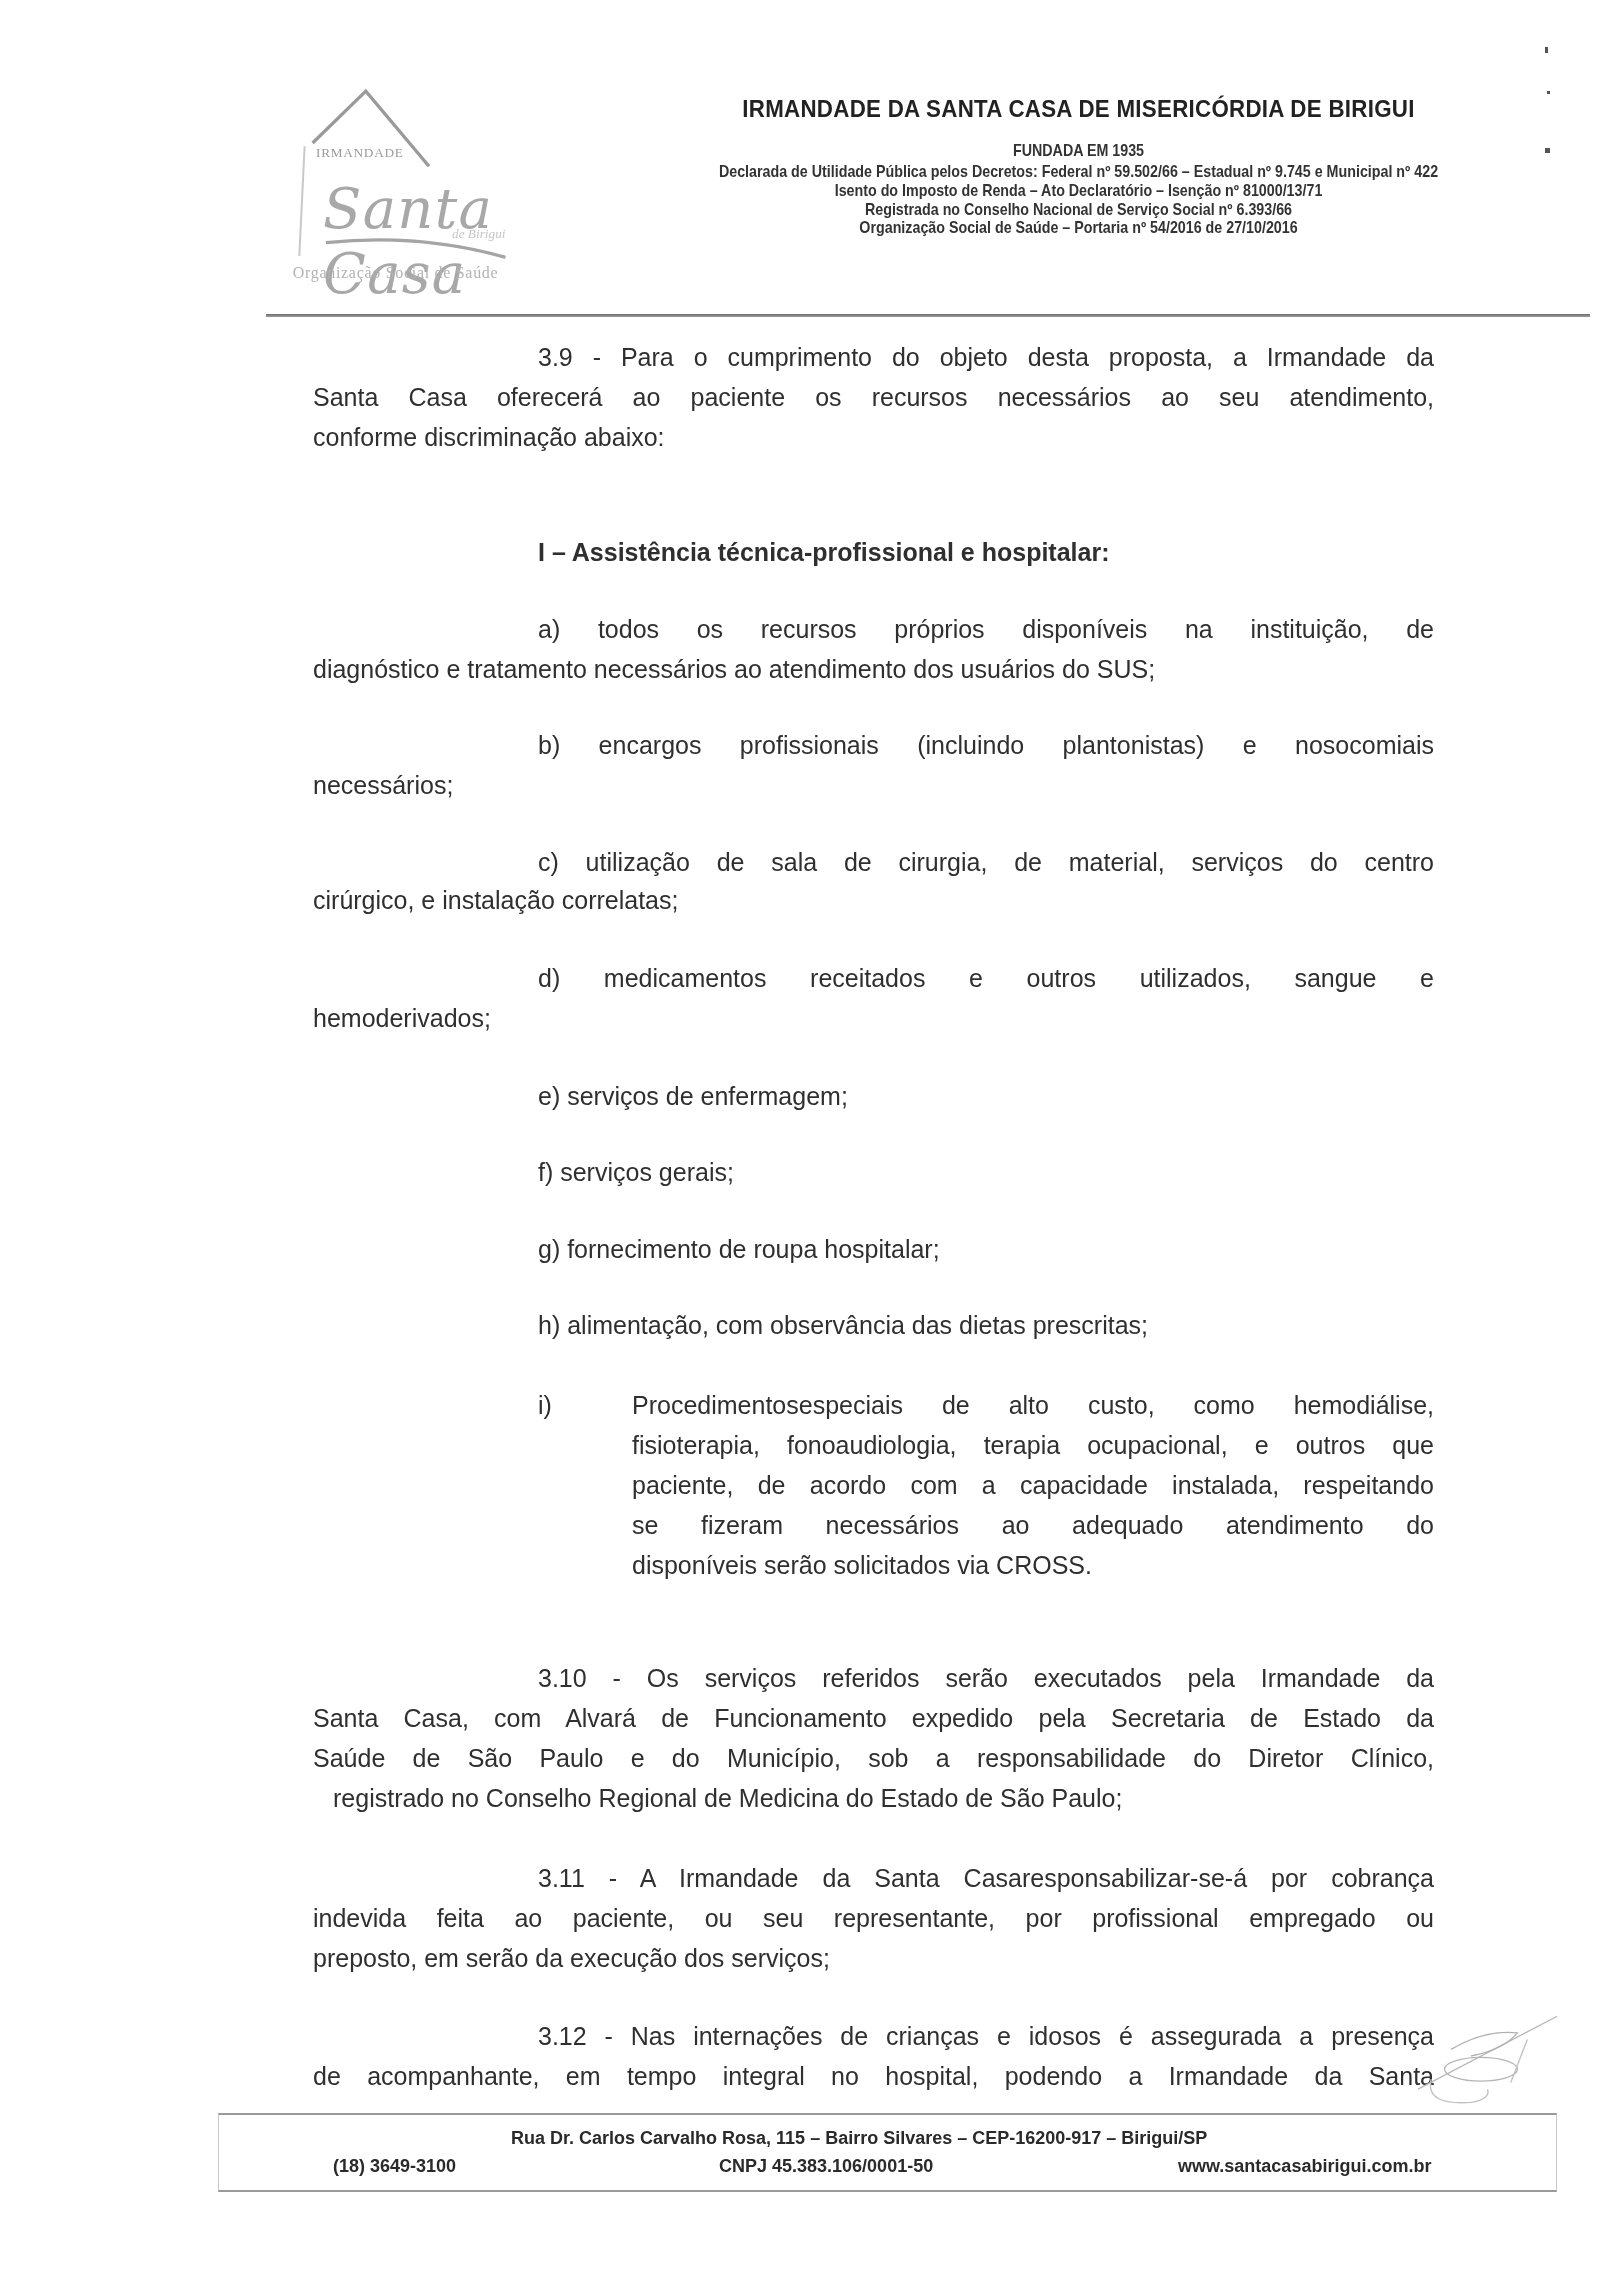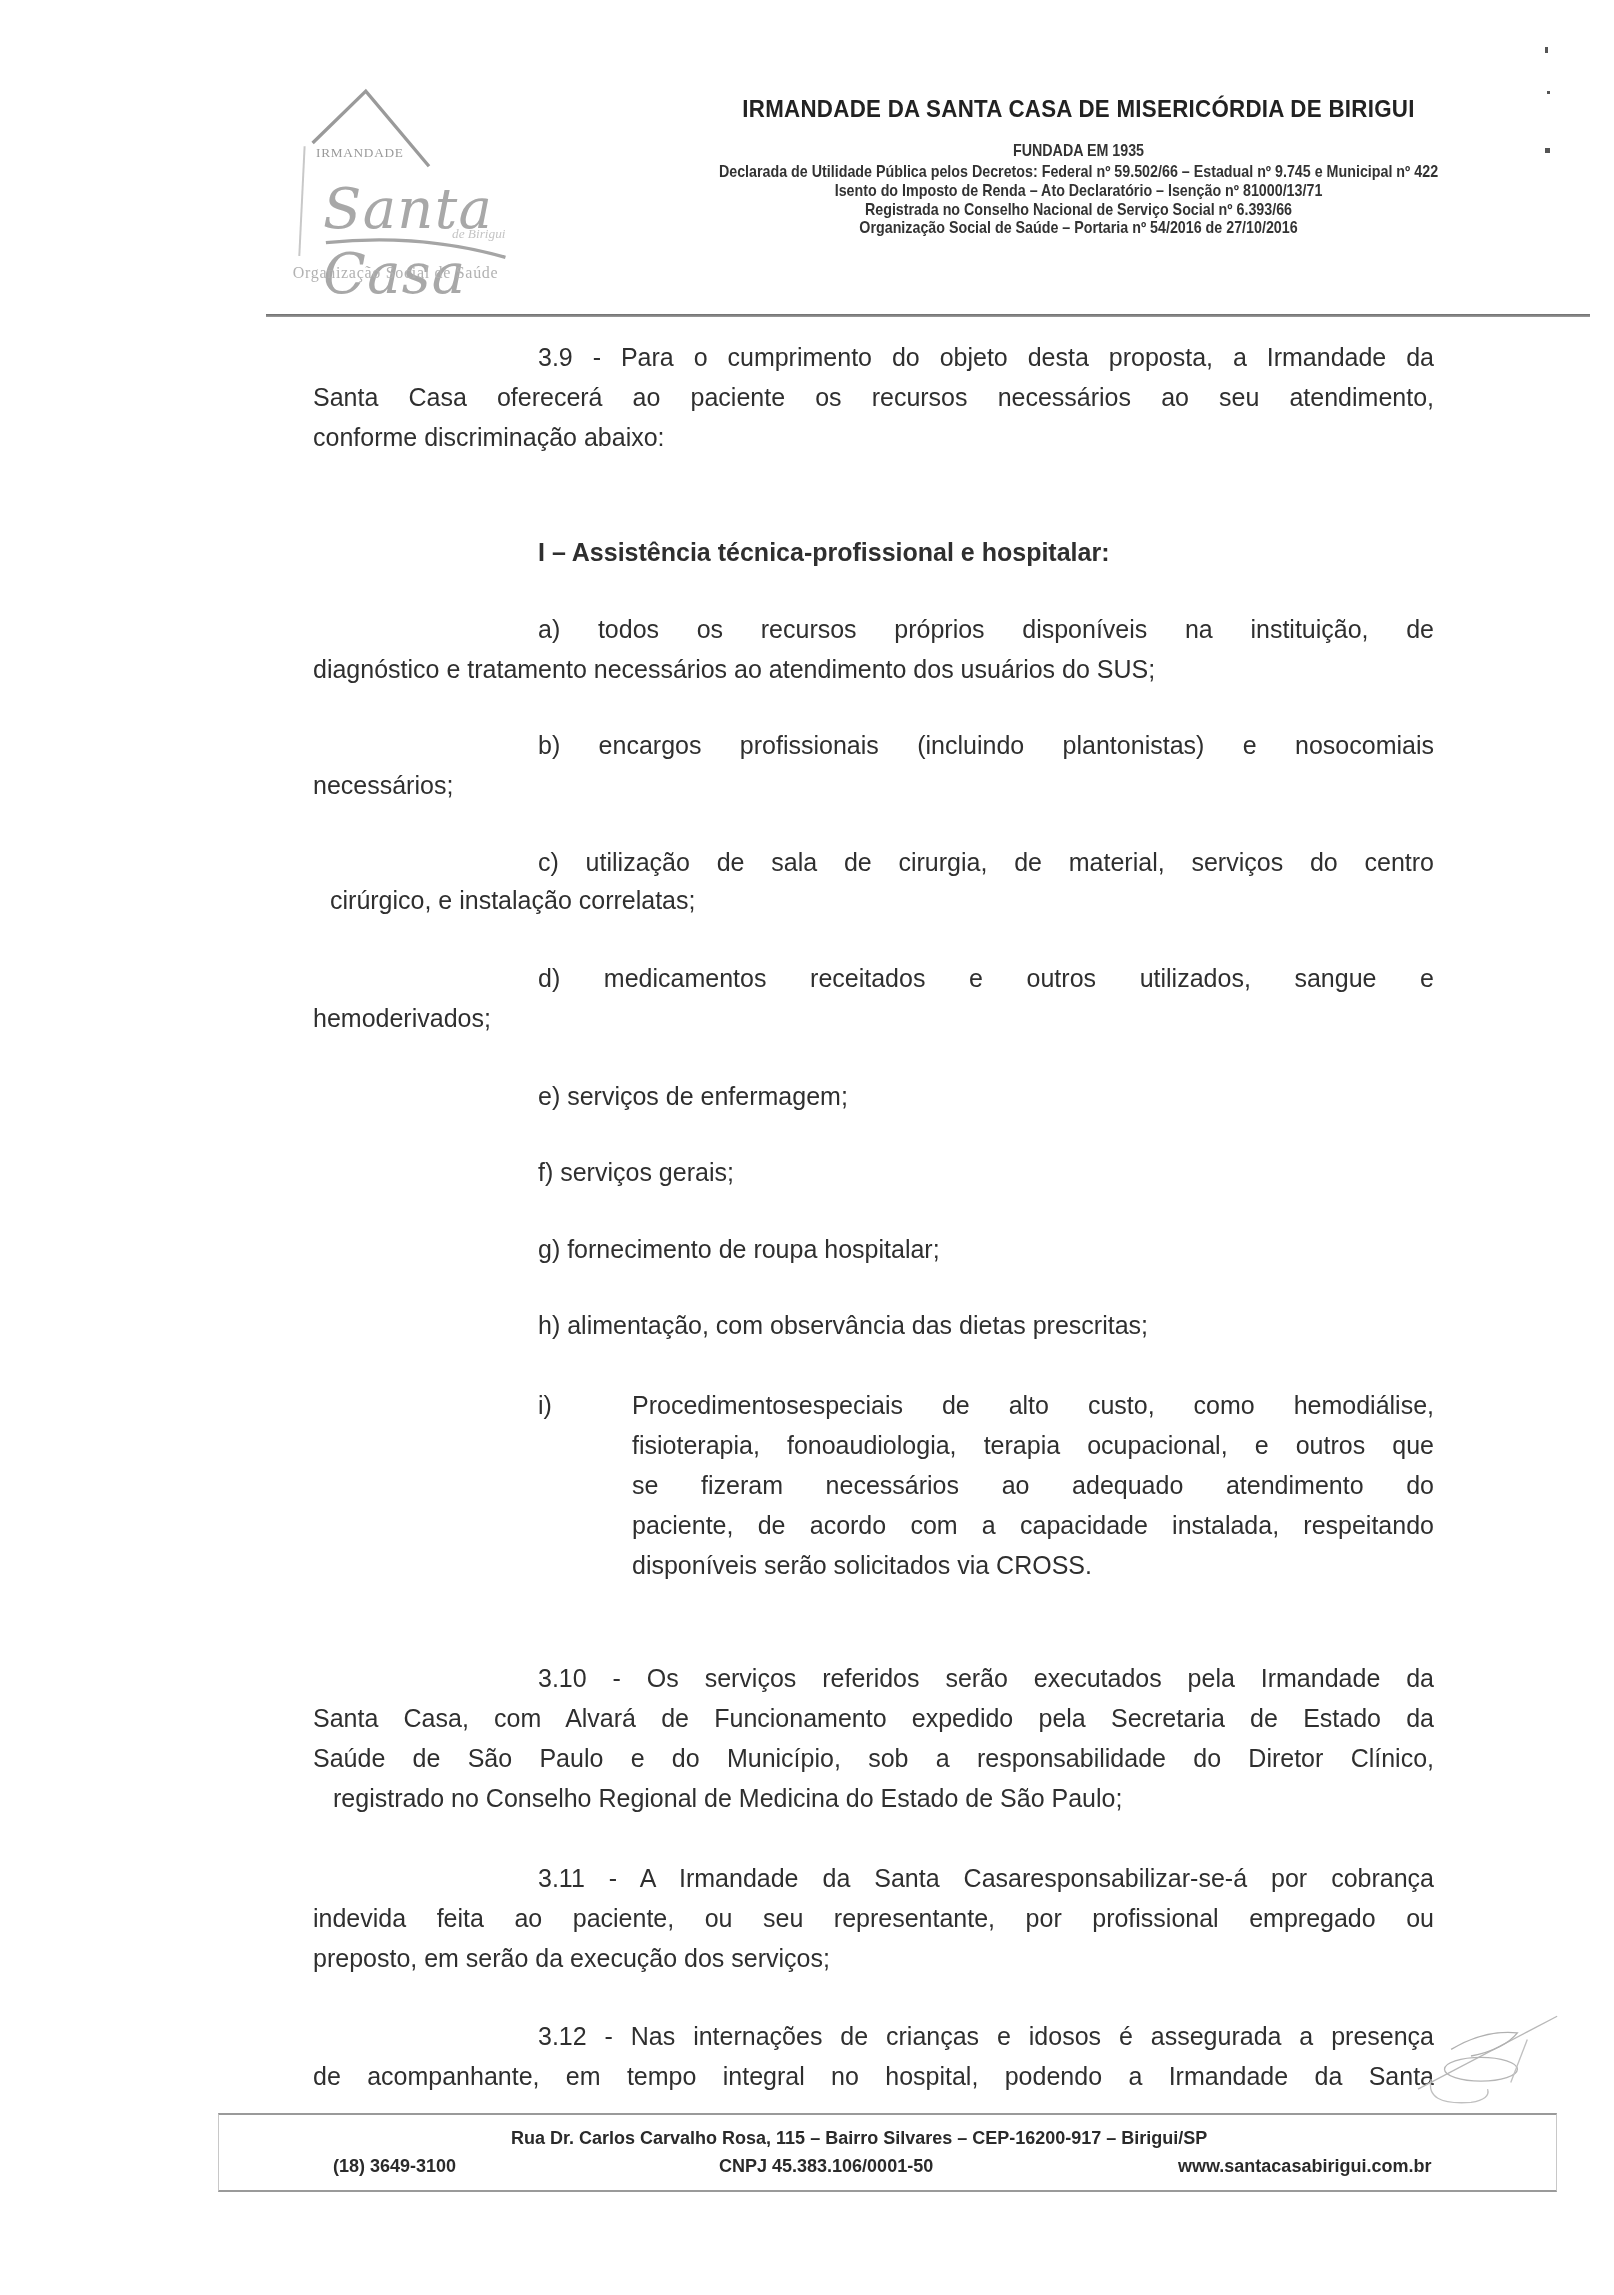--- a/index.html
+++ b/index.html
@@ -81,36 +81,36 @@
 
 <div class="abs txt bold p-ind" style="top:532px;">I – Assistência técnica-profissional e hospitalar:</div>
 
 <div class="abs txt just p-ind w-ind" style="top:609px;">a) todos os recursos próprios disponíveis na instituição, de</div>
 <div class="abs txt p-left" style="top:649px;">diagnóstico e tratamento necessários ao atendimento dos usuários do SUS;</div>
 
 <div class="abs txt just p-ind w-ind" style="top:725px;">b) encargos profissionais (incluindo plantonistas) e nosocomiais</div>
 <div class="abs txt p-left" style="top:765px;">necessários;</div>
 
 <div class="abs txt just p-ind w-ind" style="top:842px;">c) utilização de sala de cirurgia, de material, serviços do centro</div>
-<div class="abs txt p-left" style="top:880px;margin-left:17px;">cirúrgico, e instalação correlatas;</div>
+<div class="abs txt p-left" style="top:880px;">cirúrgico, e instalação correlatas;</div>
 
 <div class="abs txt just p-ind w-ind" style="top:958px;">d) medicamentos receitados e outros utilizados, sangue e</div>
 <div class="abs txt p-left" style="top:998px;">hemoderivados;</div>
 
 <div class="abs txt p-ind" style="top:1076px;">e) serviços de enfermagem;</div>
 <div class="abs txt p-ind" style="top:1152px;">f) serviços gerais;</div>
 <div class="abs txt p-ind" style="top:1229px;">g) fornecimento de roupa hospitalar;</div>
 <div class="abs txt p-ind" style="top:1305px;">h) alimentação, com observância das dietas prescritas;</div>
 
 <div class="abs txt p-ind" style="top:1385px;">i)</div>
 <div class="abs" style="left:632px;top:1385px;width:802px;">
   <div class="txt just">Procedimentosespeciais de alto custo, como hemodiálise,</div>
   <div class="txt just">fisioterapia, fonoaudiologia, terapia ocupacional, e outros que</div>
+  <div class="txt just">paciente, de acordo com a capacidade instalada, respeitando</div>
   <div class="txt just">se fizeram necessários ao adequado atendimento do</div>
-  <div class="txt just">paciente, de acordo com a capacidade instalada, respeitando</div>
   <div class="txt">disponíveis serão solicitados via CROSS.</div>
 </div>
 
 <div class="abs txt just p-ind w-ind" style="top:1658px;">3.10 - Os serviços referidos serão executados pela Irmandade da</div>
 <div class="abs txt just p-left w-full" style="top:1698px;">Santa Casa, com Alvará de Funcionamento expedido pela Secretaria de Estado da</div>
 <div class="abs txt just p-left w-full" style="top:1738px;">Saúde de São Paulo e do Município, sob a responsabilidade do Diretor Clínico,</div>
 <div class="abs txt p-left" style="top:1778px;margin-left:20px;">registrado no Conselho Regional de Medicina do Estado de São Paulo;</div>
 
 <div class="abs txt just p-ind w-ind" style="top:1858px;">3.11 - A Irmandade da Santa Casaresponsabilizar-se-á por cobrança</div>
 <div class="abs txt just p-left w-full" style="top:1898px;">indevida feita ao paciente, ou seu representante, por profissional empregado ou</div>

